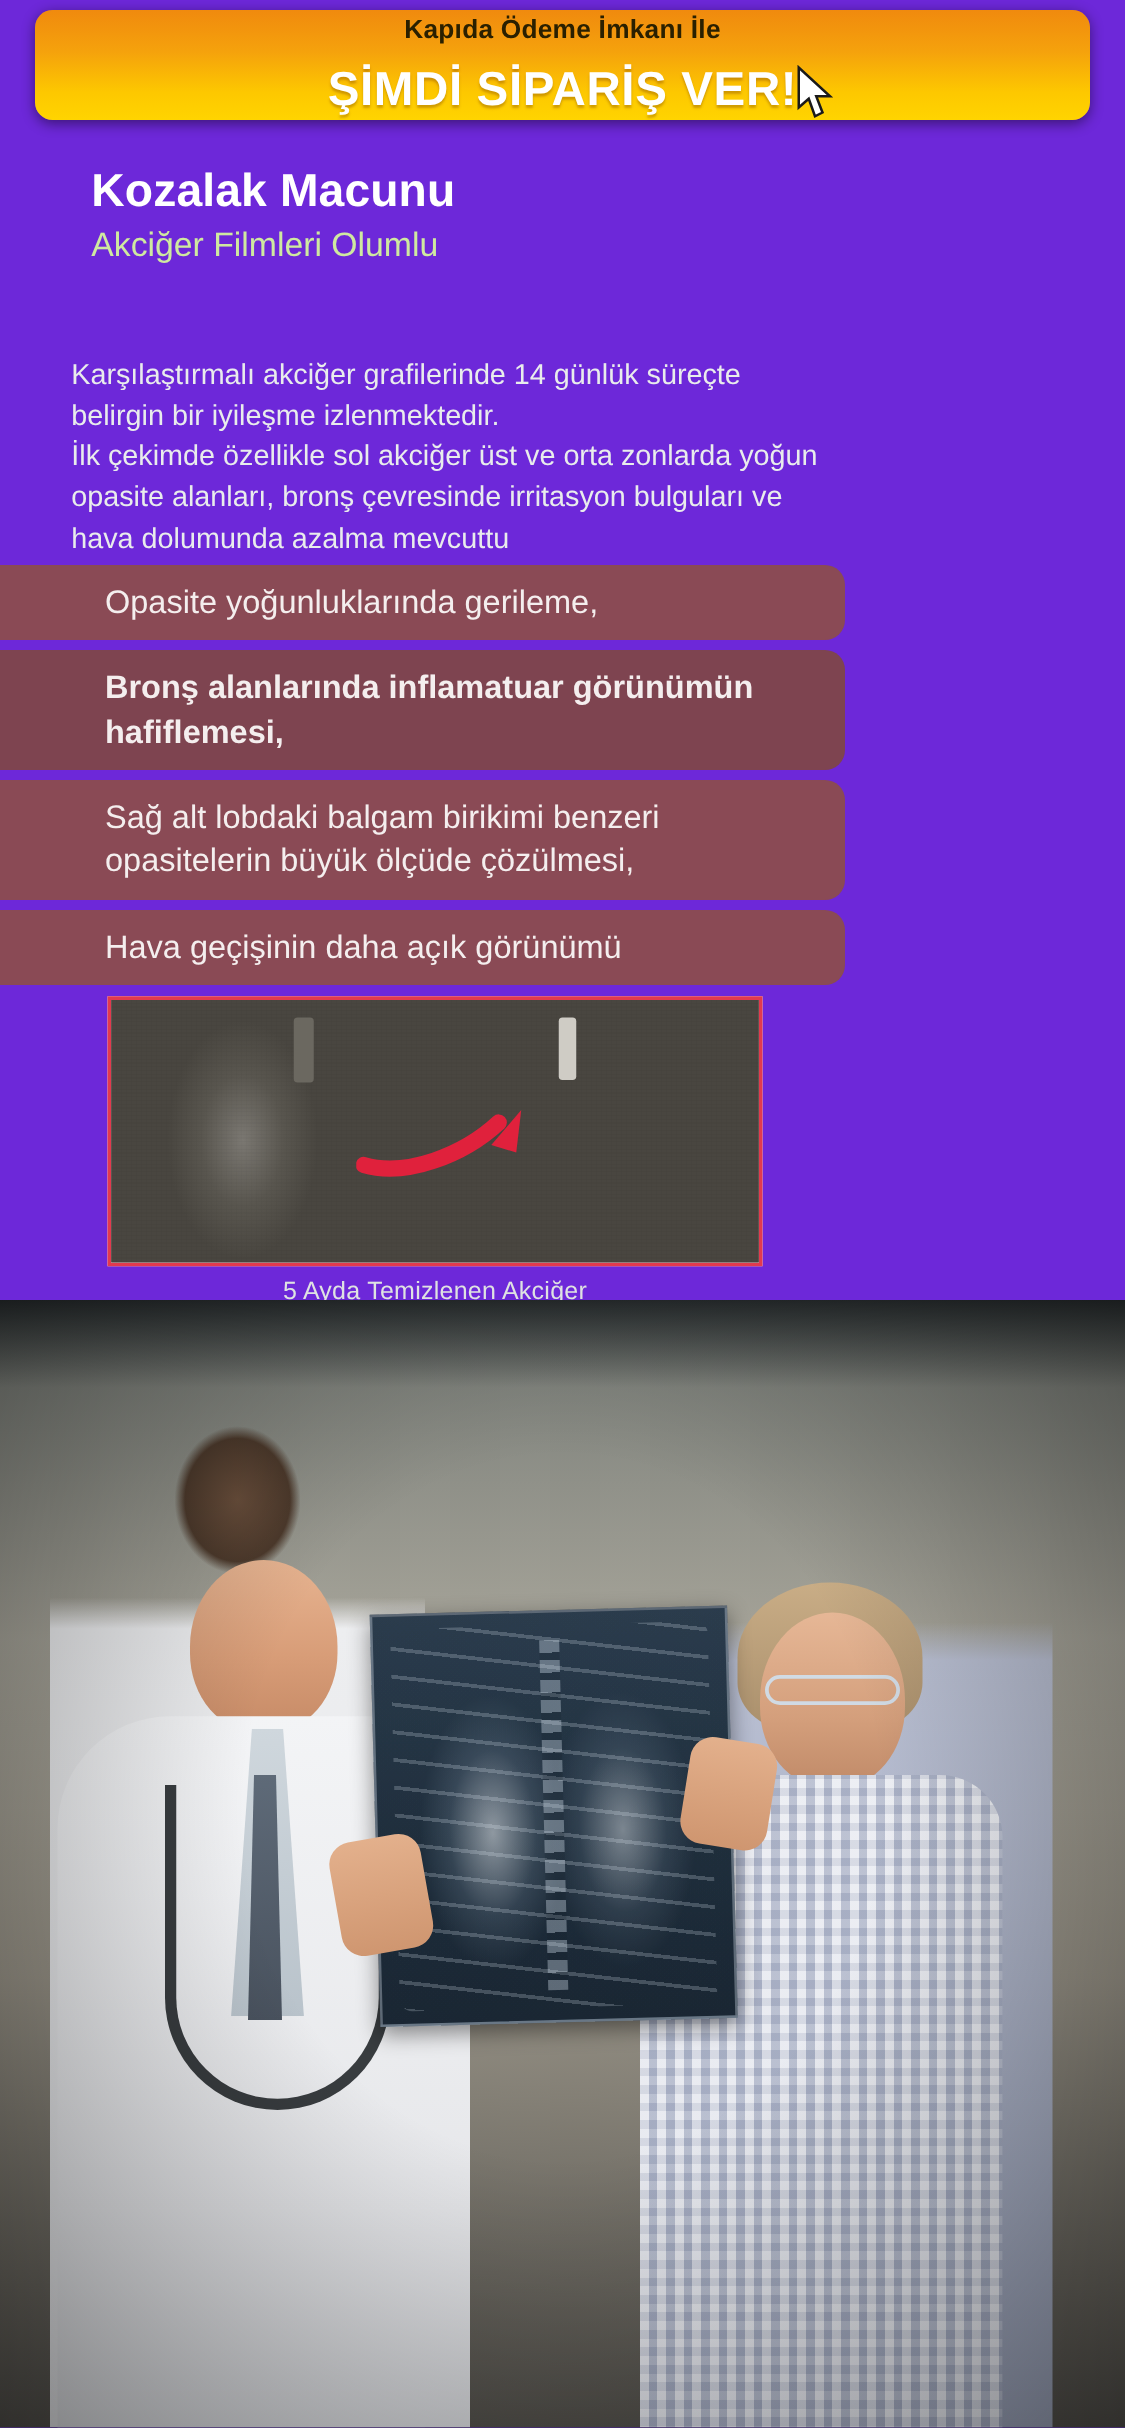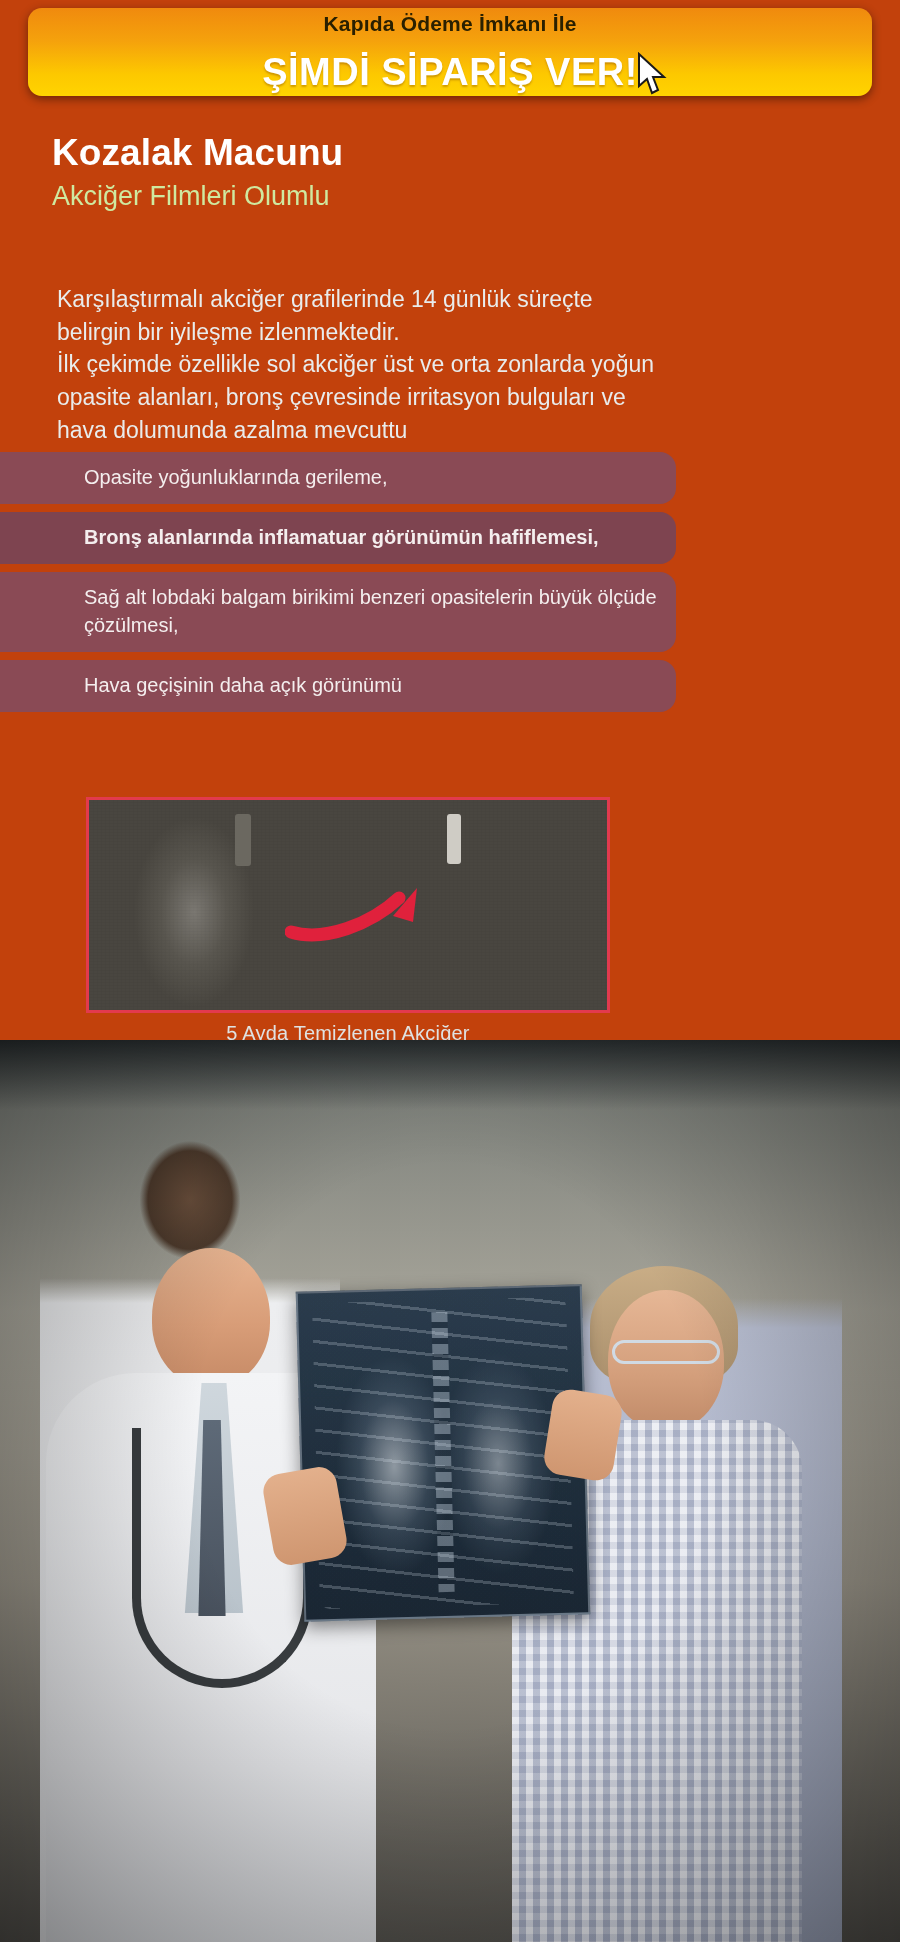--- a/index.html
+++ b/index.html
@@ -7,21 +7,21 @@
     width: 900px;
     height: 1942px;
     background: #1d2224;
     font-family: "Liberation Sans", sans-serif;
     overflow: hidden;
   }
   .page {
     position: relative;
     width: 900px;
     height: 1942px;
-    background: #c2410c;
+    background: #6d28d9;
     overflow: hidden;
   }
 
   
   .cta-wrap {
     position: absolute;
     top: 8px;
     left: 28px;
     width: 844px;
     height: 88px;
@@ -61,21 +61,21 @@
     top: 44px;
     width: 30px;
     height: 44px;
     pointer-events: none;
   }
 
   
   .headline {
     position: absolute;
     top: 130px;
-    left: 52px;
+    left: 73px;
     width: 800px;
   }
   .headline h1 {
     color: #ffffff;
     font-size: 37px;
     font-weight: 800;
     line-height: 1.22;
     letter-spacing: 0.1px;
   }
   .headline h2 {
@@ -104,21 +104,21 @@
     top: 452px;
     left: 0;
     width: 676px;
   }
   .bar {
     background: #8a4a55;
     border-radius: 0 16px 16px 0;
     margin-bottom: 8px;
     padding: 12px 16px 13px 84px;
     color: #f4eeee;
-    font-size: 20px;
+    font-size: 26px;
     line-height: 1.36;
     min-height: 48px;
     display: flex;
     align-items: center;
   }
   .bar.b2 { background: #7e4450; }
   .bar.bold { font-weight: 700; }
 
   
   .xray-card {

